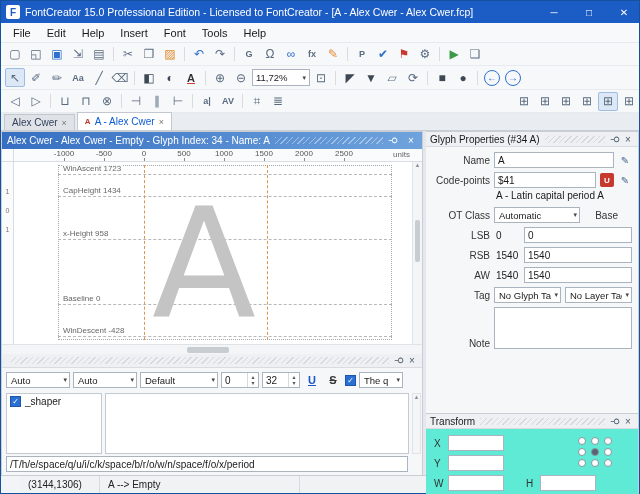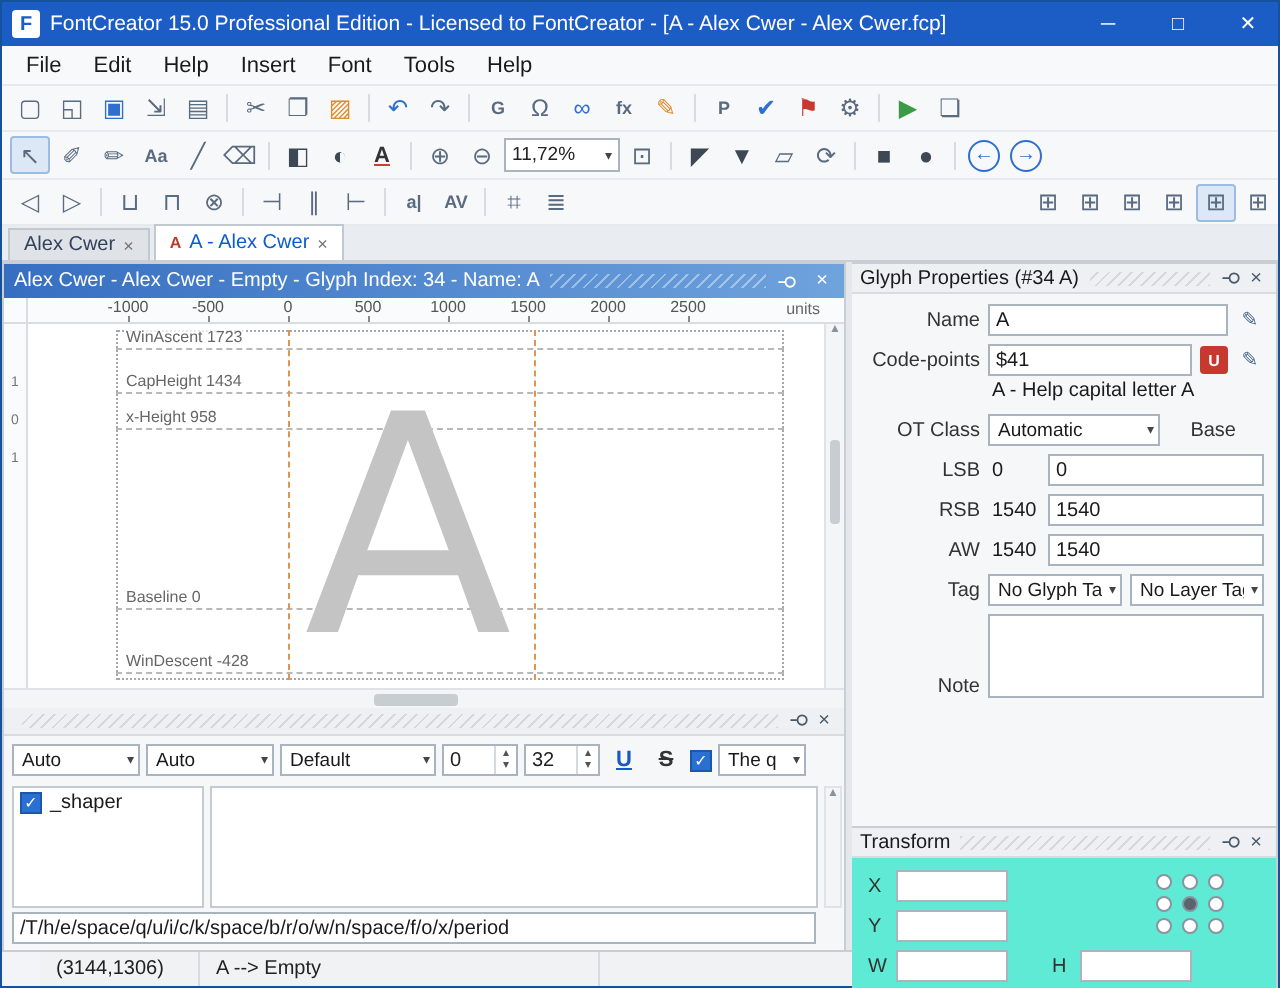--- a/index.html
+++ b/index.html
@@ -454,21 +454,21 @@
               <span class="vr-num">1</span>
             </div>
           <div class="canvas">
             <div class="canvas-bounds"></div>
             <div class="hguide" style="top:12px">
                 <span class="hguide-label">WinAscent 1723</span>
               </div>
             <div class="hguide" style="top:34px">
                 <span class="hguide-label">CapHeight 1434</span>
               </div>
-            <div class="hguide" style="top:52px">
+            <div class="hguide" style="top:77px">
                 <span class="hguide-label">x-Height 958</span>
               </div>
             <div class="hguide" style="top:142px">
                 <span class="hguide-label">Baseline 0</span>
               </div>
             <div class="hguide" style="top:174px">
                 <span class="hguide-label">WinDescent -428</span>
               </div>
             <div class="vguide" style="left:130px"></div>
             <div class="vguide" style="left:253px"></div>
@@ -562,21 +562,21 @@
             <span class="gp-label">Name</span>
             <input class="field" value="A" style="">
             <span class="gp-icon">✎</span>
           </div>
           <div class="gp-row">
             <span class="gp-label">Code-points</span>
             <input class="field" value="$41" style="">
             <span class="gp-icon redbadge">U</span>
             <span class="gp-icon">✎</span>
           </div>
-          <div class="gp-desc">A - Help capital letter A</div>
+          <div class="gp-desc">A - Latin capital period A</div>
           <div class="gp-row">
             <span class="gp-label">OT Class</span>
             <div class="combobox ot">
                 <span class="combo-text">Automatic</span>
                 <span class="combo-arrow">▾</span>
               </div>
             <span class="gp-tag">Base</span>
           </div>
           <div class="gp-row">
             <span class="gp-label">LSB</span>

